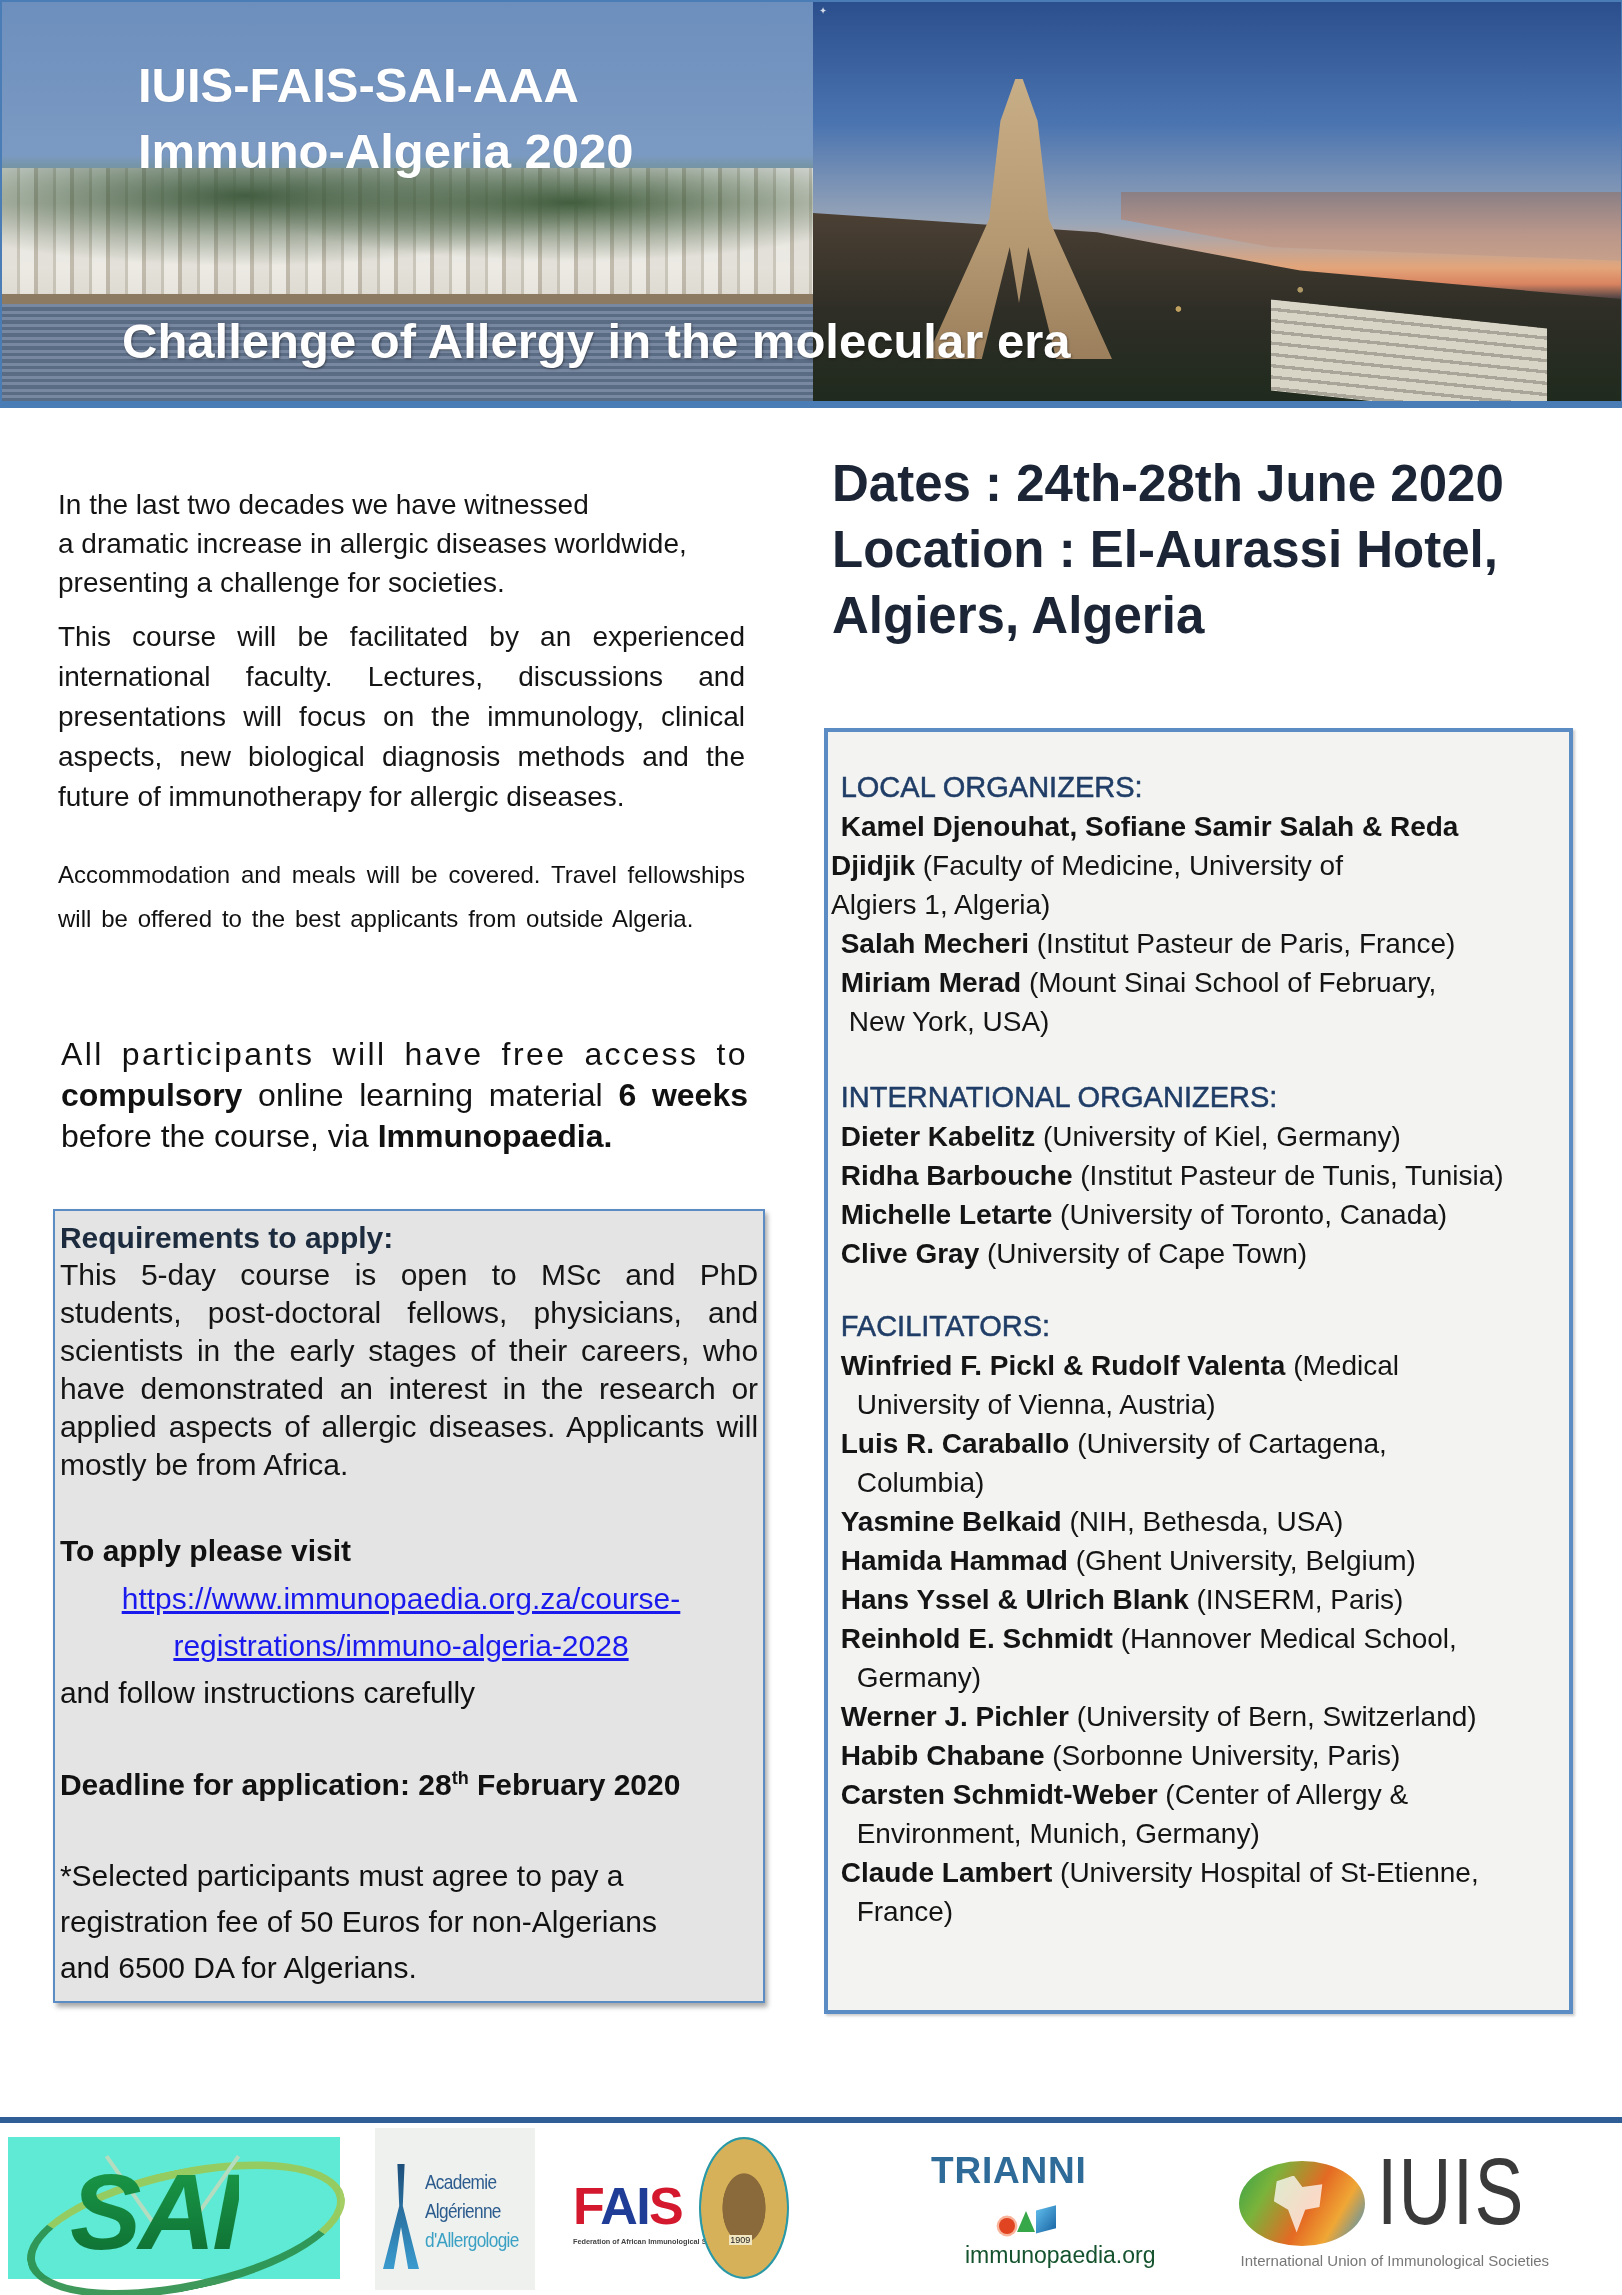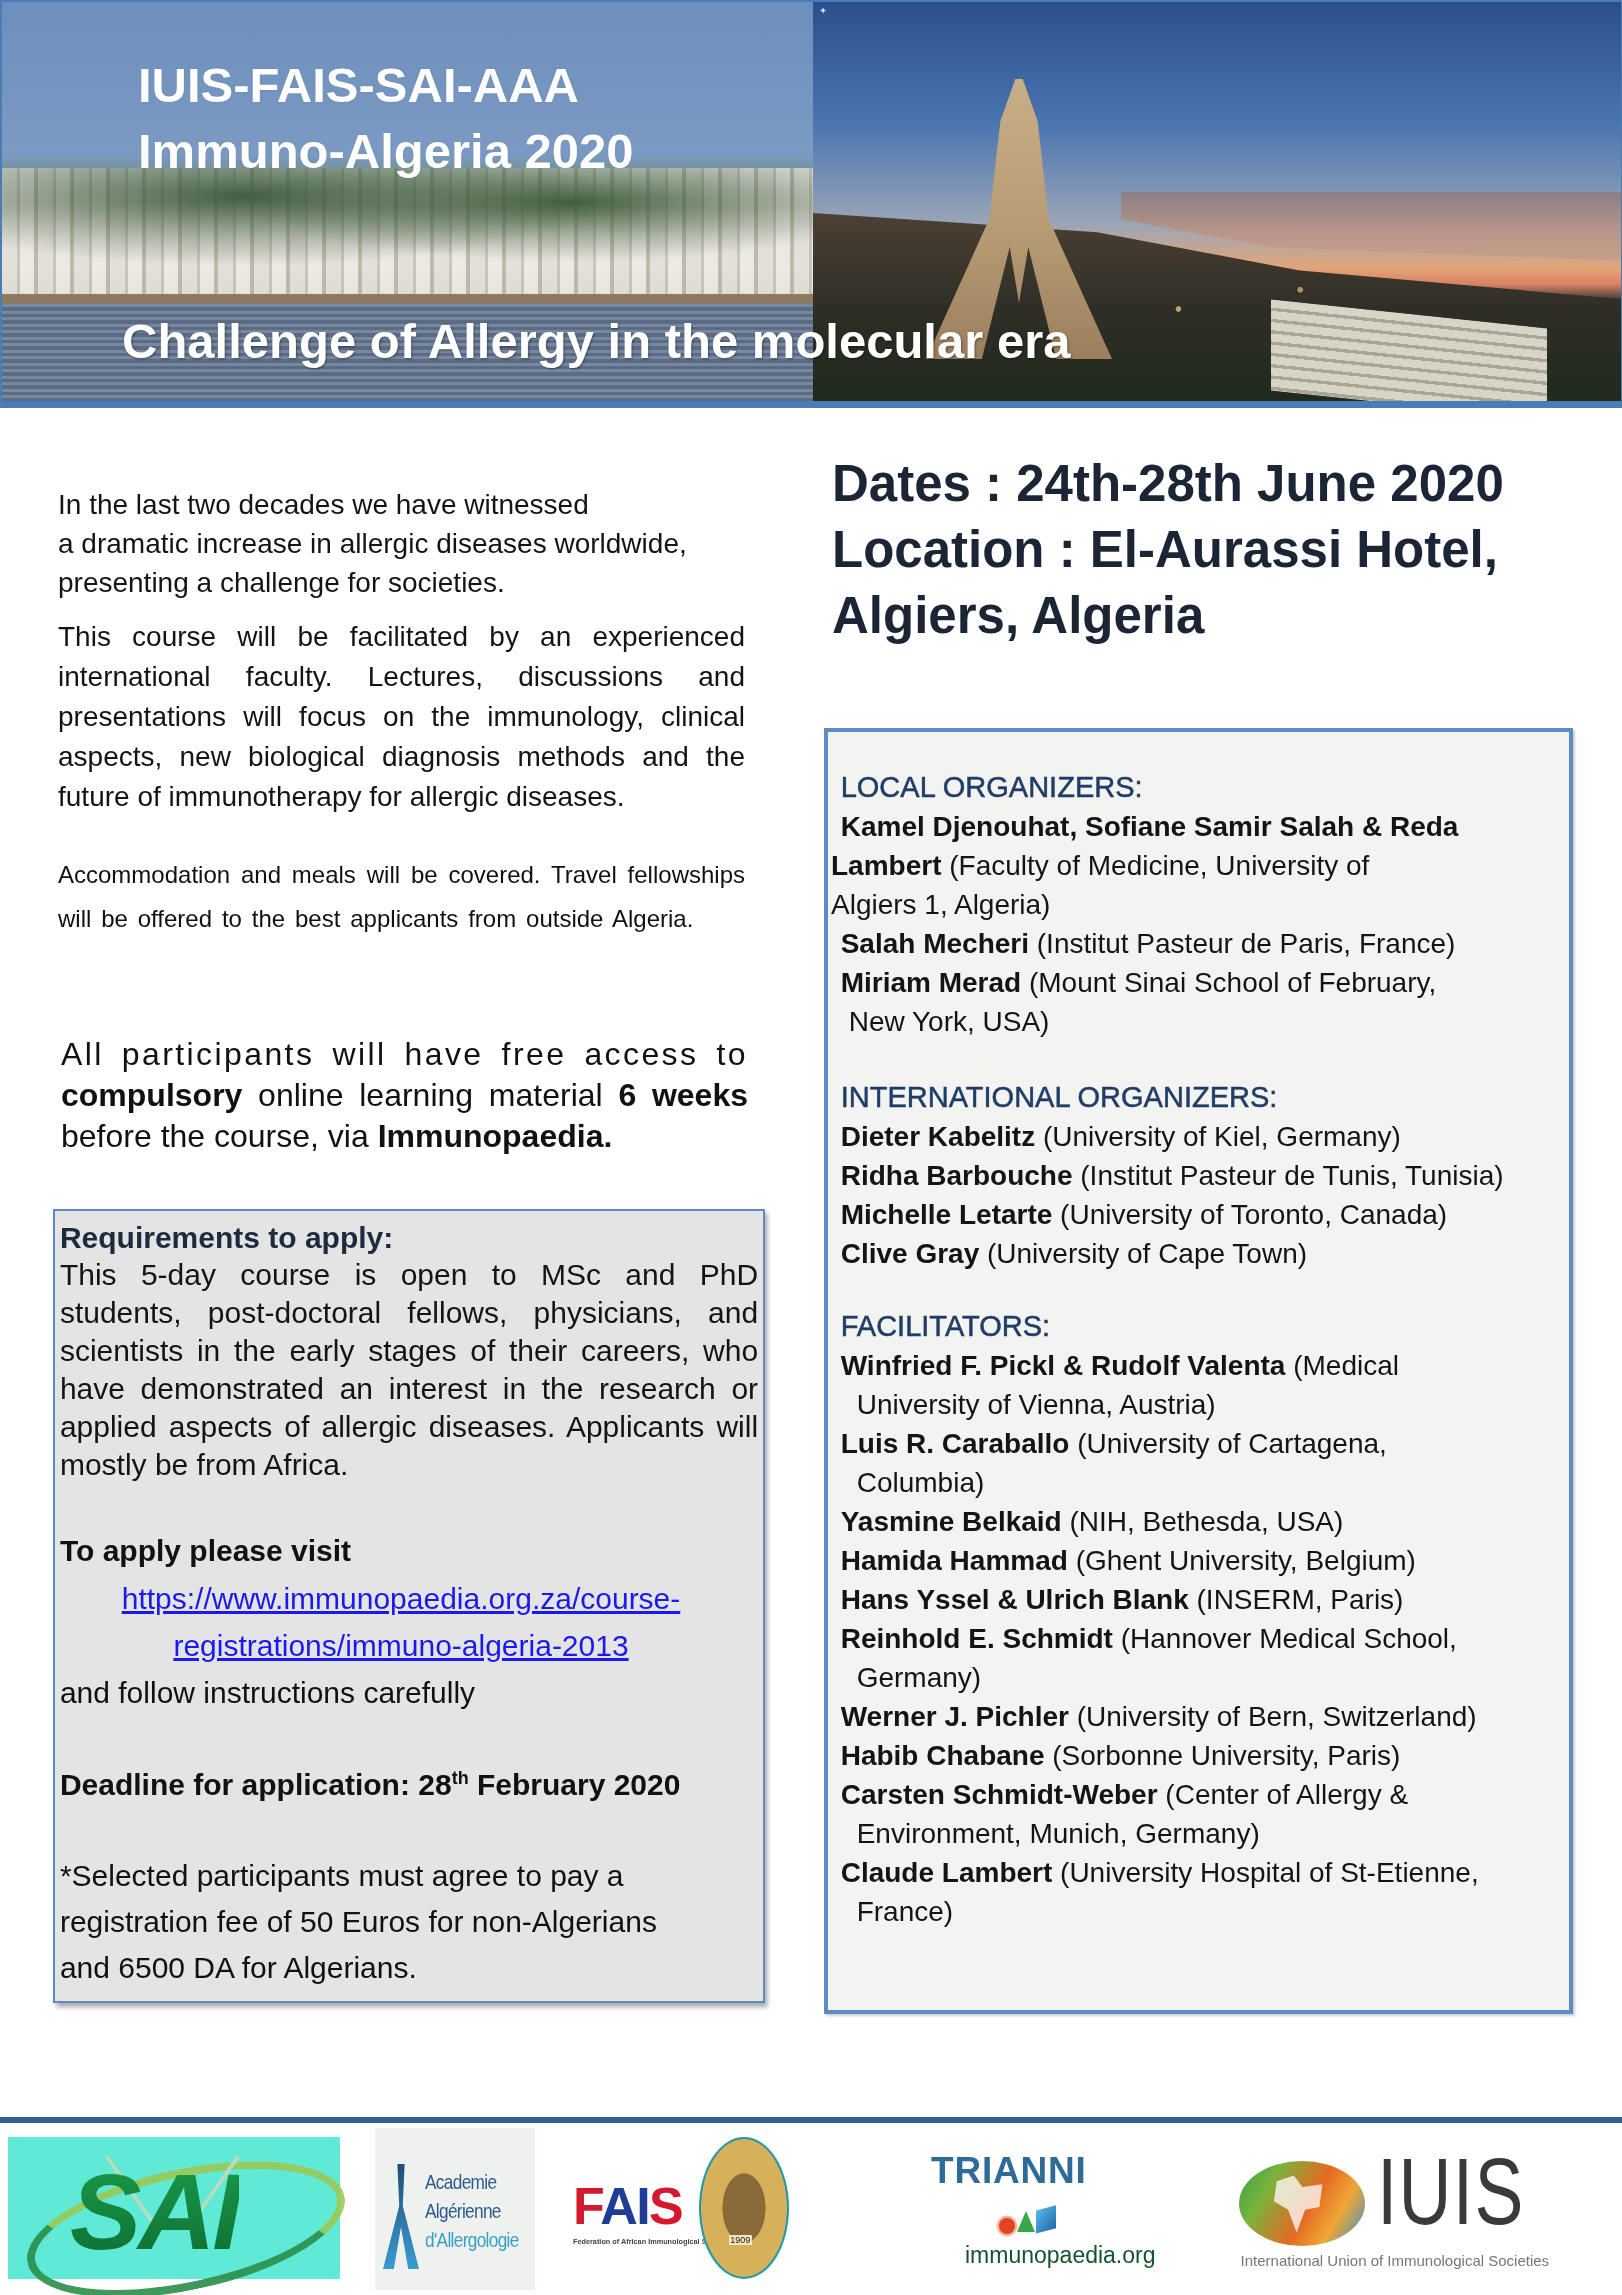--- a/index.html
+++ b/index.html
@@ -257,21 +257,21 @@
   <span class="first-line">All participants will have free access to</span>
   <b>compulsory</b><span> online   learning material </span><b>6 weeks</b><span> before the course, via </span><b>Immunopaedia.</b>
 </div>
 
 <div class="req-box">
   <div class="req-title">Requirements to apply:</div>
   <div class="req-body">This 5-day course is open to MSc and PhD students, post-doctoral fellows, physicians, and scientists in the early stages of their careers, who have demonstrated an interest in the research or applied aspects of allergic diseases. Applicants will mostly be from Africa.</div>
   <div class="apply-label">To apply please visit</div>
   <a class="apply-link">
     <span>https://www.immunopaedia.org.za/course-</span><br>
-    <span>registrations/immuno-algeria-2013</span>
+    <span>registrations/immuno-algeria-2028</span>
   </a>
   <div class="apply-follow">and follow instructions carefully</div>
   <div class="deadline">
     <span>Deadline for application: 28</span><sup>th</sup><span> February 2020</span>
   </div>
   <div class="fee">
     <span>*Selected participants  must agree to pay a</span><br>
     <span>registration fee of 50 Euros for non-Algerians</span><br>
     <span>and 6500 DA  for Algerians.</span>
   </div>
@@ -280,21 +280,21 @@
 <div class="event-info">
   <div>Dates : 24th-28th June 2020</div>
   <div>Location : El-Aurassi Hotel,</div>
   <div>Algiers, Algeria</div>
 </div>
 
 <div class="org-box"></div>
 <div class="org-content">
   <div class="sec-title">LOCAL ORGANIZERS:</div>
   <div class="entry"><b>Kamel Djenouhat, Sofiane Samir Salah &amp; Reda</b></div>
-  <div class="entry noindent"><b>Lambert</b><span> (Faculty of Medicine,   University of</span></div>
+  <div class="entry noindent"><b>Djidjik</b><span> (Faculty of Medicine,   University of</span></div>
   <div class="entry noindent">Algiers 1, Algeria)</div>
   <div class="entry"><b>Salah Mecheri</b><span> (Institut Pasteur de Paris, France)</span></div>
   <div class="entry"><b>Miriam Merad</b><span> (Mount Sinai School of February,</span><div class="cont" style="padding-left:8px">New York, USA)</div></div>
 
   <div class="sec-gap"></div>
   <div class="sec-title">INTERNATIONAL ORGANIZERS:</div>
   <div class="entry"><b>Dieter Kabelitz</b><span> (University of Kiel, Germany)</span></div>
   <div class="entry"><b>Ridha Barbouche</b><span> (Institut Pasteur de Tunis, Tunisia)</span></div>
   <div class="entry"><b>Michelle Letarte</b><span> (University of Toronto, Canada)</span></div>
   <div class="entry"><b>Clive Gray</b><span> (University of Cape Town)</span></div>

